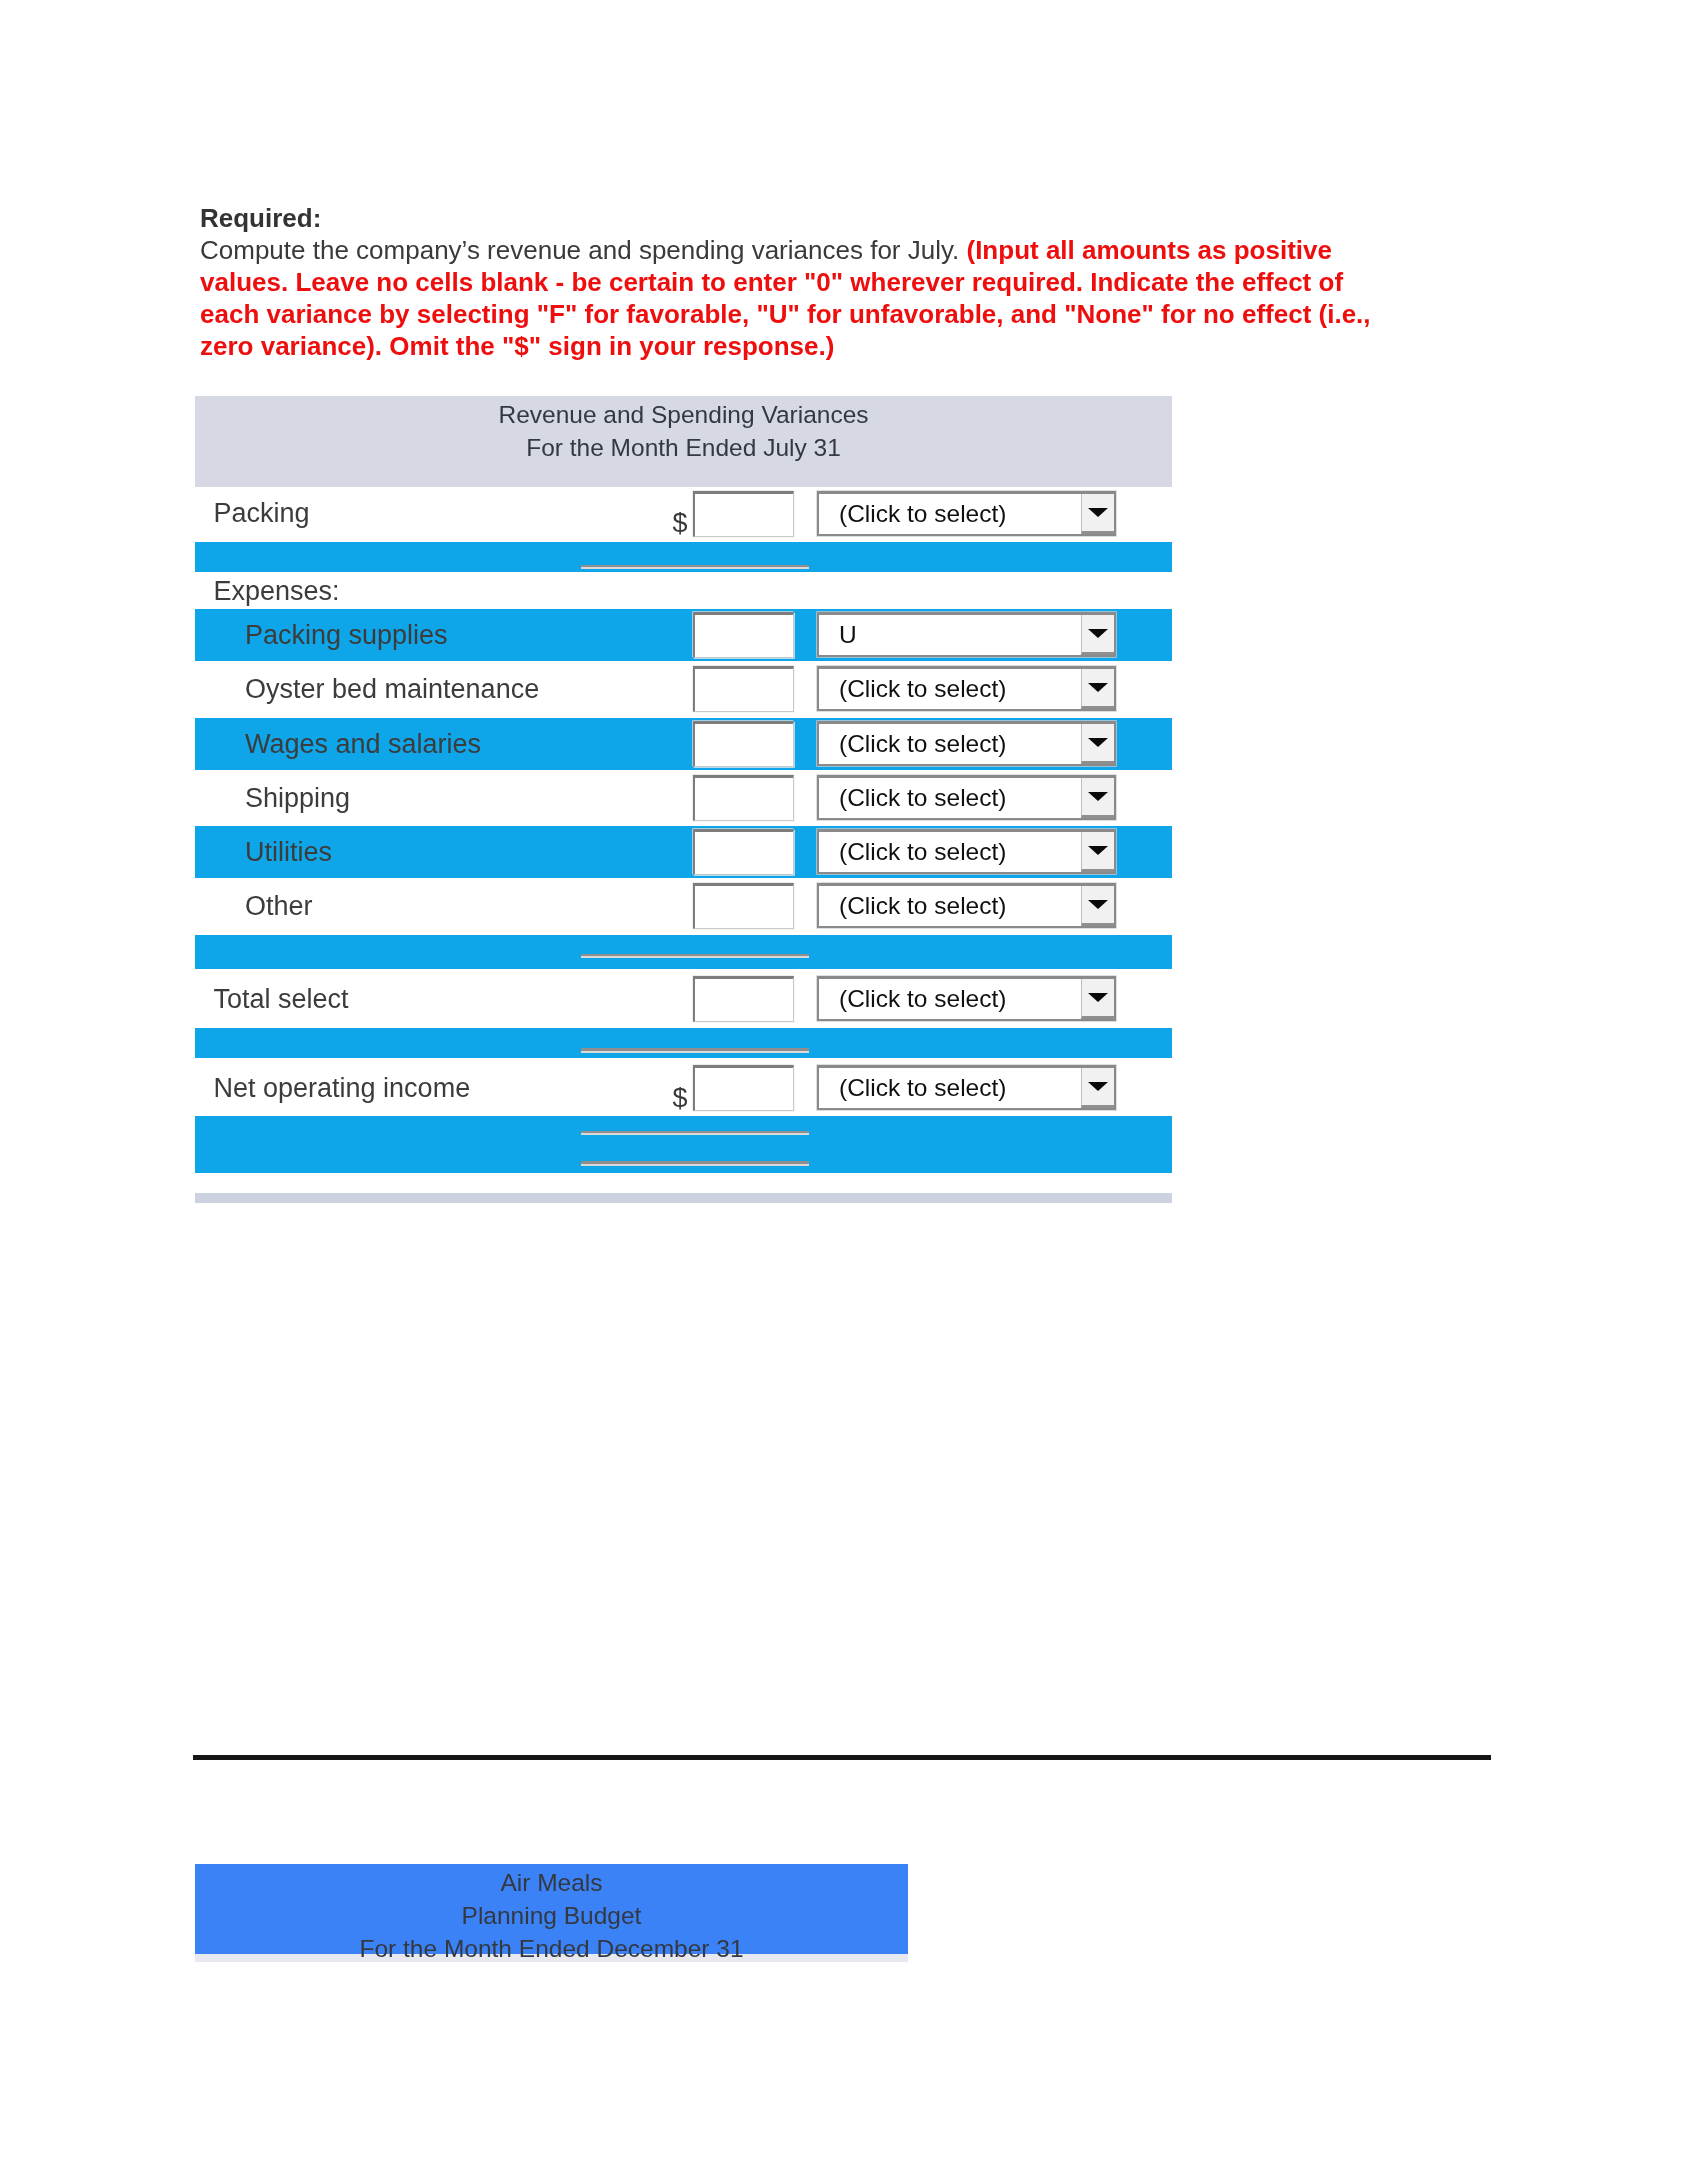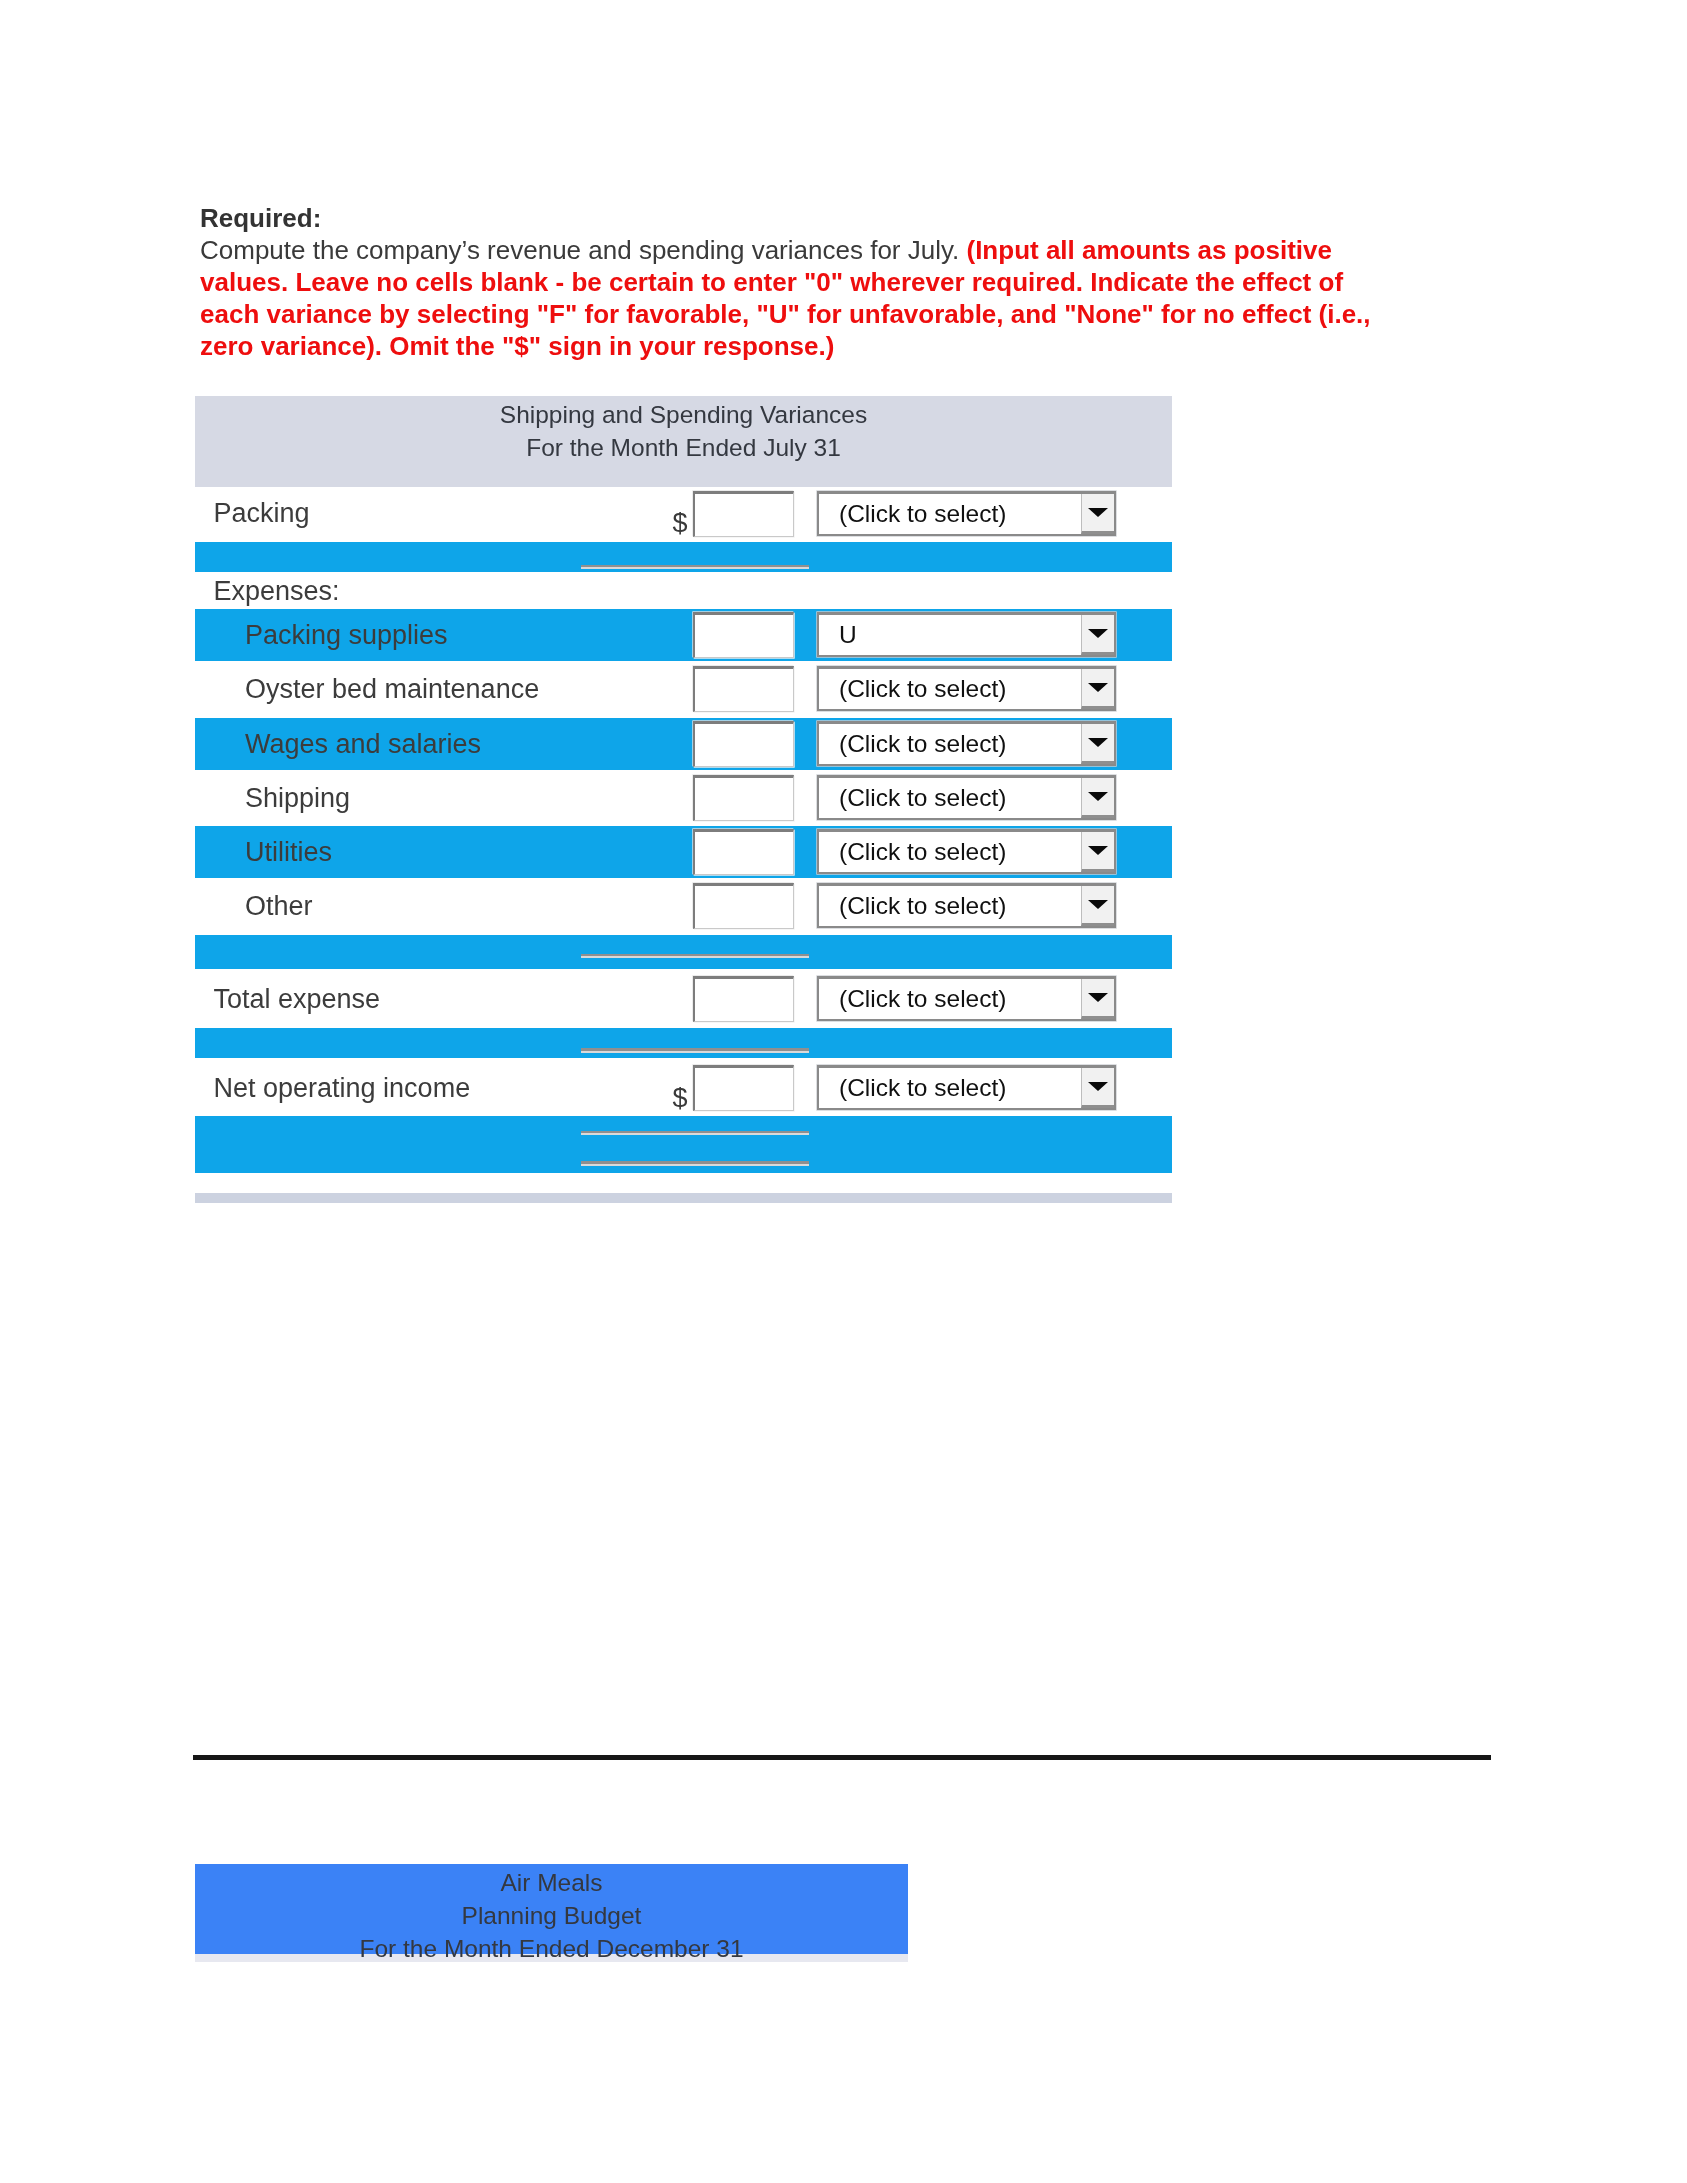--- a/index.html
+++ b/index.html
@@ -177,21 +177,21 @@
     <div class="instr-line req-heading">Required:</div>
     <div class="instr-line"><span>Compute the company’s revenue and spending variances for July. </span><span class="red">(Input all amounts as positive</span></div>
     <div class="instr-line red">values. Leave no cells blank - be certain to enter "0" wherever required. Indicate the effect of</div>
     <div class="instr-line red">each variance by selecting "F" for favorable, "U" for unfavorable, and "None" for no effect (i.e.,</div>
     <div class="instr-line red">zero variance). Omit the "$" sign in your response.)</div>
   </div>
 
   <div id="variance-table">
 
     <div class="band head-band" style="top:0; height:91px;">
-      <div>Shipping and Spending Variances</div>
+      <div>Revenue and Spending Variances</div>
       <div>For the Month Ended July 31</div>
     </div>
 
     <div class="band" style="top:91px; height:53px;">
       <span class="lbl" style="line-height:53px;">Packing</span>
       <span class="dollar" style="top:21px;">$</span>
       <input class="amt" style="top: 4px;" value="">
       <div class="dd" style="top:4px;">
         <span class="dd-text">(Click to select)</span>
         <span class="dd-btn">
@@ -272,21 +272,21 @@
             <span class="caret"></span>
           </span>
       </div>
     </div>
 
     <div class="band stripe" style="top:539px; height:34px;">
       <div class="rule" style="top:18.5px;"></div>
     </div>
 
     <div class="band" style="top:576px; height:54px;">
-      <span class="lbl" style="line-height:54px;">Total expense</span>
+      <span class="lbl" style="line-height:54px;">Total select</span>
       <input class="amt" style="top: 4px;" value="">
       <div class="dd" style="top:4px;">
         <span class="dd-text">(Click to select)</span>
         <span class="dd-btn">
             <span class="caret"></span>
           </span>
       </div>
     </div>
 
     <div class="band stripe" style="top:632px; height:30px;">

